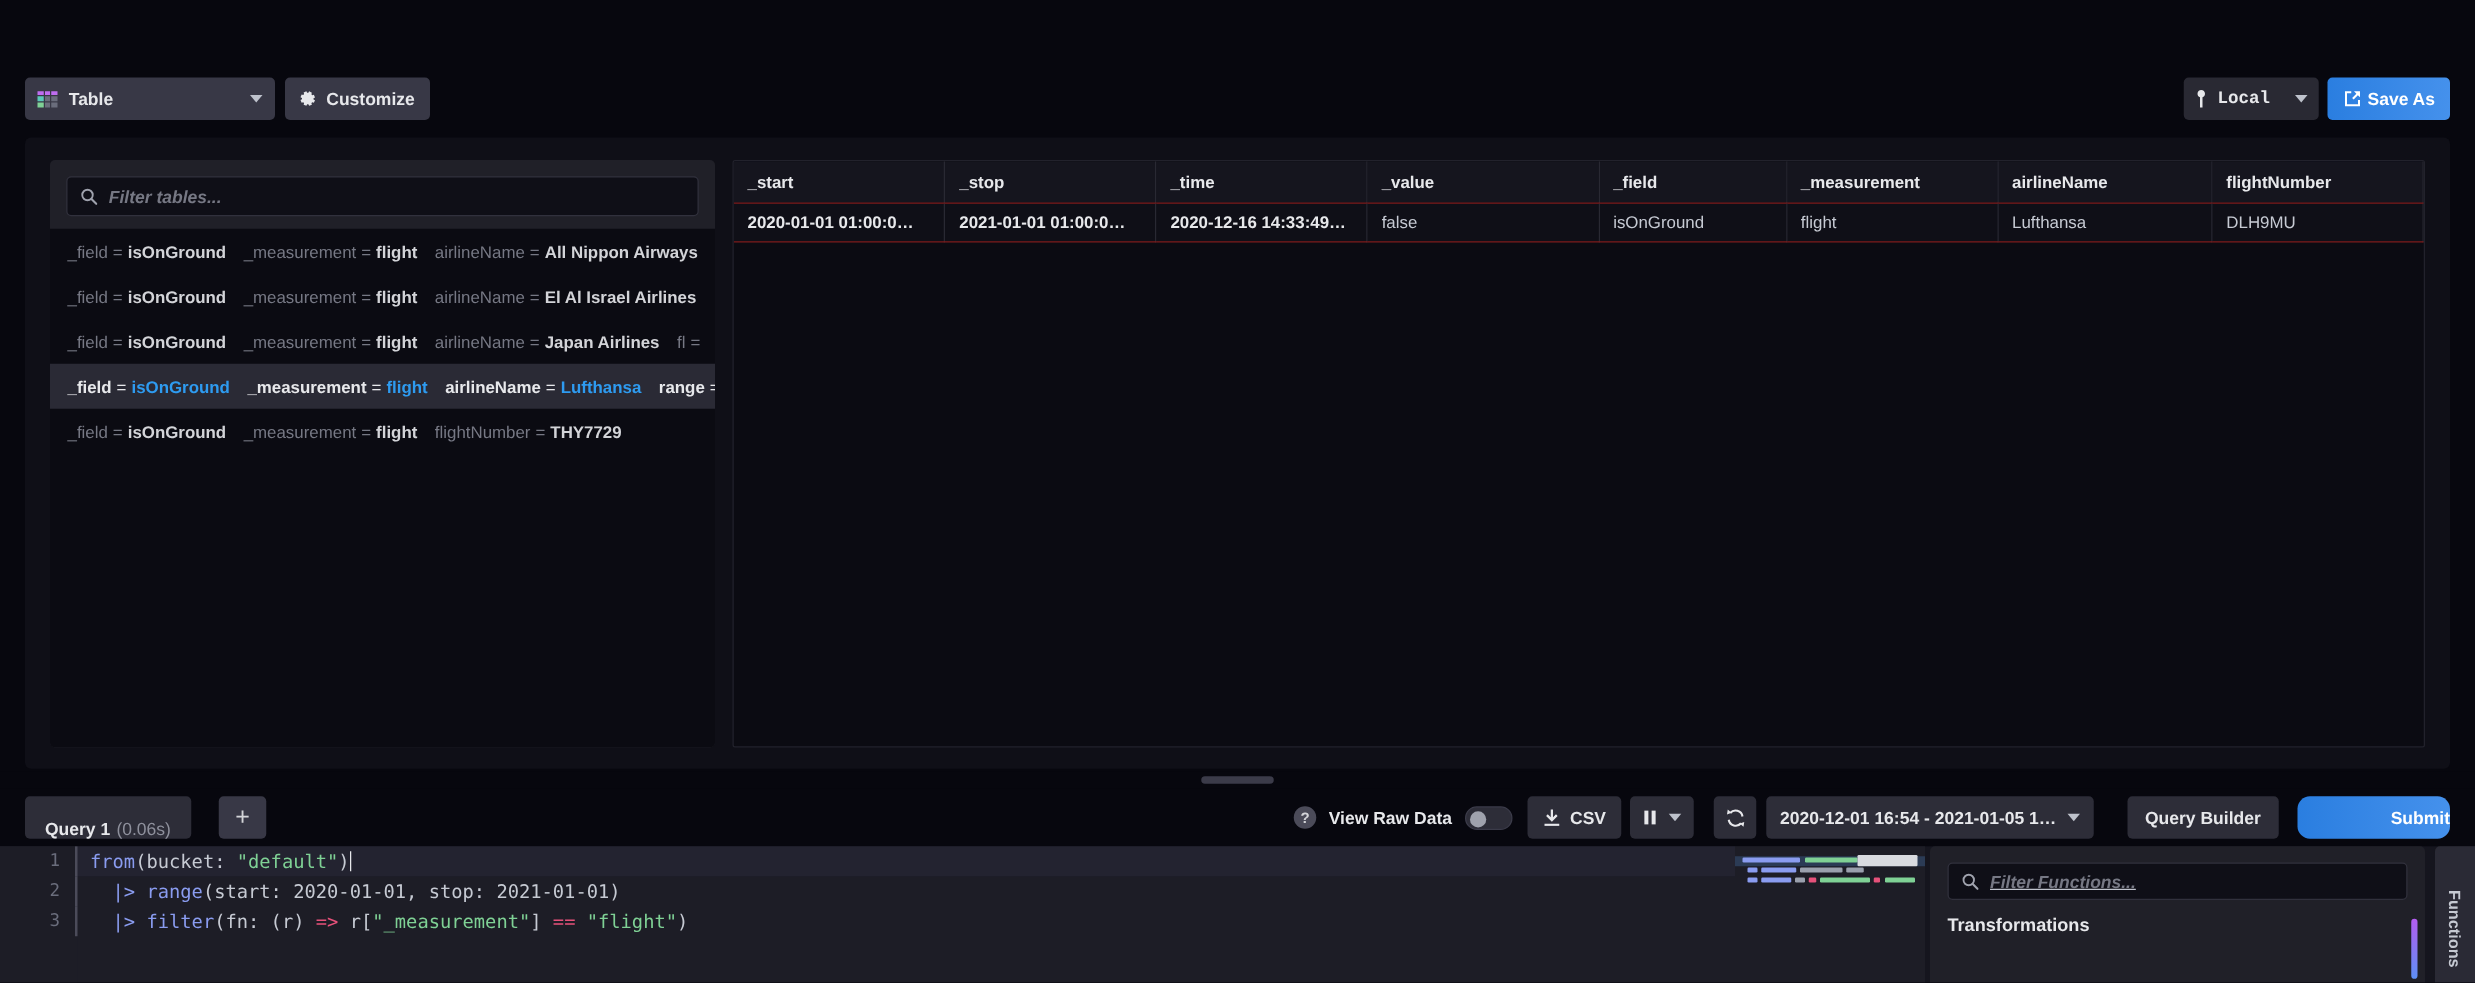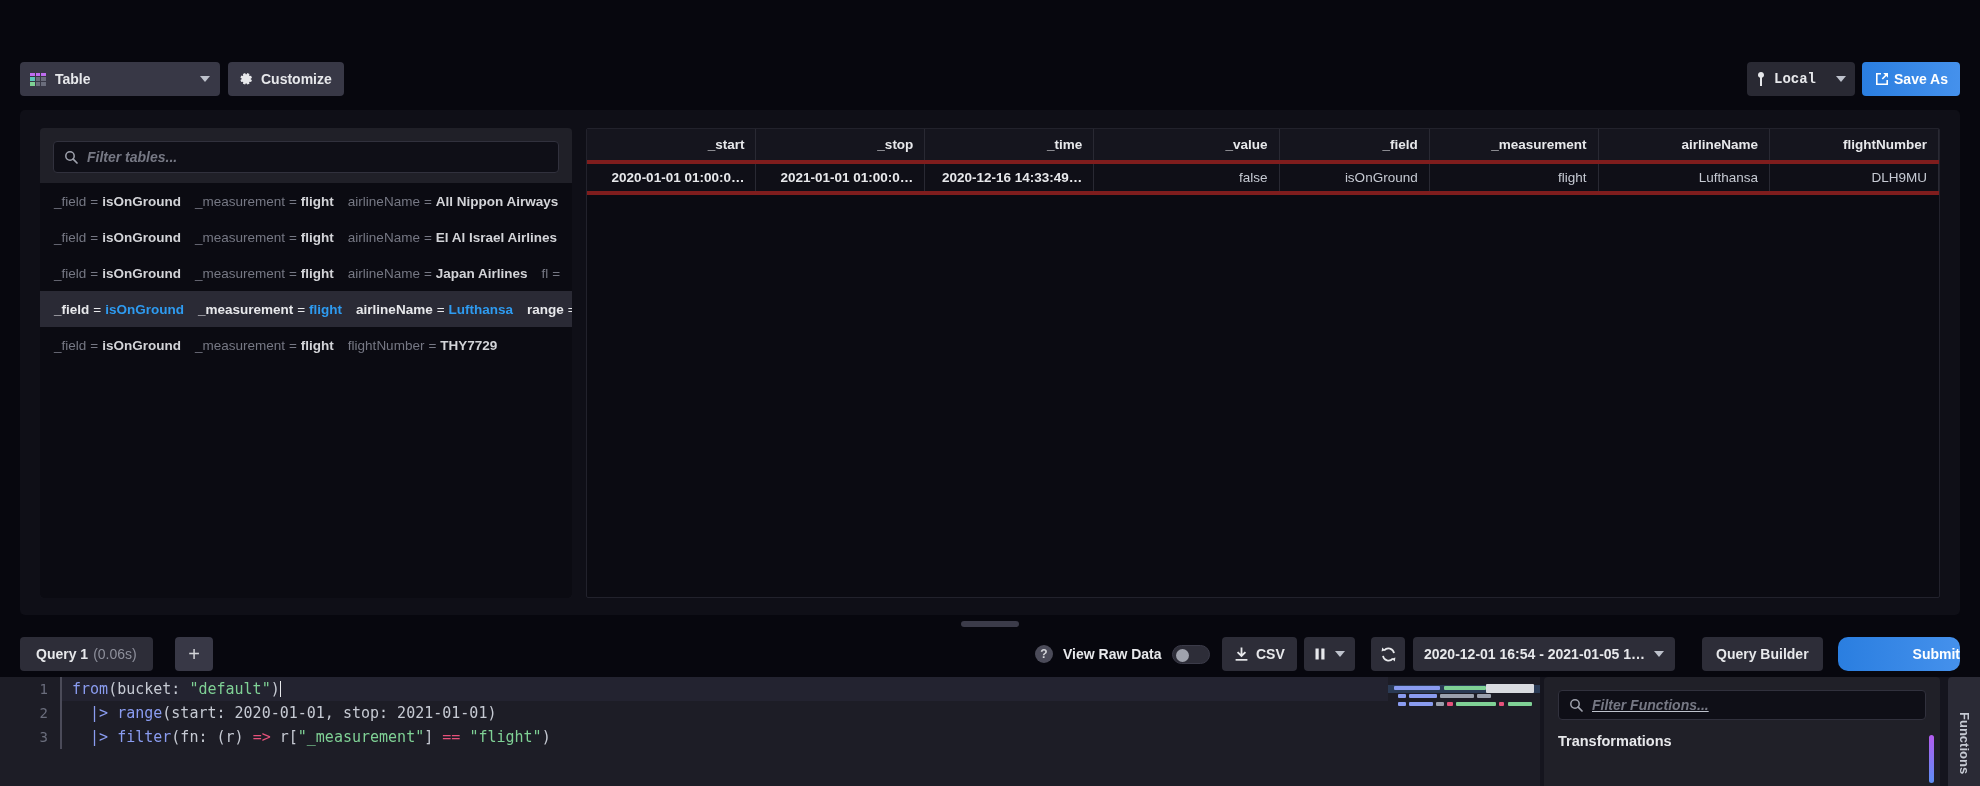--- a/index.html
+++ b/index.html
@@ -103,22 +103,22 @@
 
   
   .data-pane {
     position: absolute; left: 566px; top: 18px;
     width: 1354px; height: 470px;
     background: #0b0b12; border: 1px solid #22222c; border-radius: 2px;
     overflow: hidden;
   }
   .data-table { width: 100%; border-collapse: collapse; table-layout: fixed; }
   .data-table th, .data-table td {
-    text-align: right; padding: 0 11px;
-    border-right: 1px solid #292933; border-bottom: 4px solid #7f1d1d;
+    text-align: left; padding: 0 11px;
+    border-right: 1px solid #292933; border-bottom: 1px solid #7f1d1d;
     white-space: nowrap; overflow: hidden; text-overflow: ellipsis;
   }
   .data-table th {
     height: 33px; background: #15151e; color: #e7e8eb;
     font-size: 13.5px; font-weight: 700;
   }
   .data-table td {
     height: 31px; background: #0f0f17; color: #c6cad3; font-size: 13.5px;
   }
   .data-table td.strong { color: #e7e8eb; font-weight: 700; }
@@ -128,21 +128,21 @@
   .splitter .grip {
     position: absolute; left: 50%; transform: translateX(-50%); top: 4px;
     width: 58px; height: 6px; background: #3b3b49; border-radius: 3px; cursor: row-resize;
   }
 
   
   .query-bar { position: absolute; left: 0; top: 631px; width: 1980px; height: 46px; }
   .qb { position: absolute; top: 6px; height: 34px; border-radius: 4px;
         display: flex; align-items: center; cursor: pointer; }
 
-  .query-tab { left: 20px; background: #2d2d38; padding: 0 16px; }
+  .query-tab { left: 20px; background: #2d2d38; padding: 0 16px; align-items: flex-end; }
   .query-tab .name { font-size: 14px; font-weight: 700; color: #e7e8eb; }
   .query-tab .dur { font-size: 14px; color: #8e909c; margin-left: 5px; }
   .add-query { left: 175px; width: 38px; background: #383846; justify-content: center;
                font-size: 20px; color: #d3d4d8; line-height: 1; }
 
   .raw-toggle { left: 1035px; top: 6px; height: 34px; display: flex; align-items: center; position: absolute; }
   .qmark { width: 18px; height: 18px; border-radius: 50%; background: #4b4b59;
            color: #d3d4d8; font-size: 12px; font-weight: 700;
            display: flex; align-items: center; justify-content: center; }
   .raw-toggle .label { font-size: 14px; font-weight: 700; color: #e7e8eb; margin: 0 10px; }

